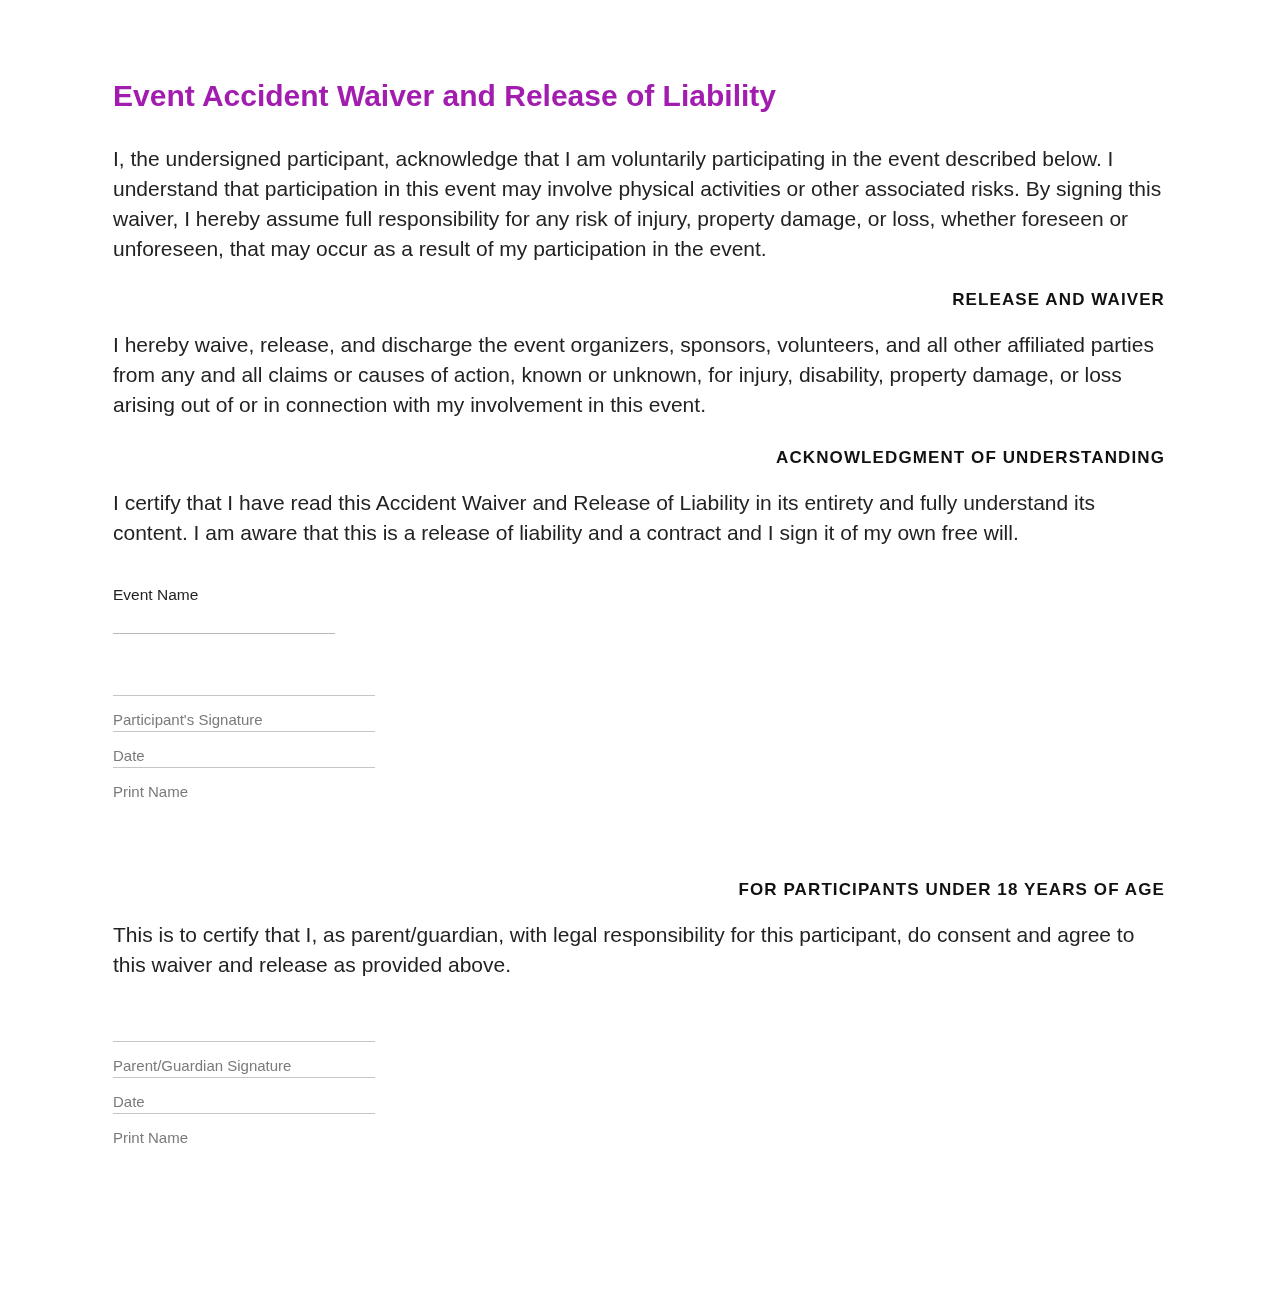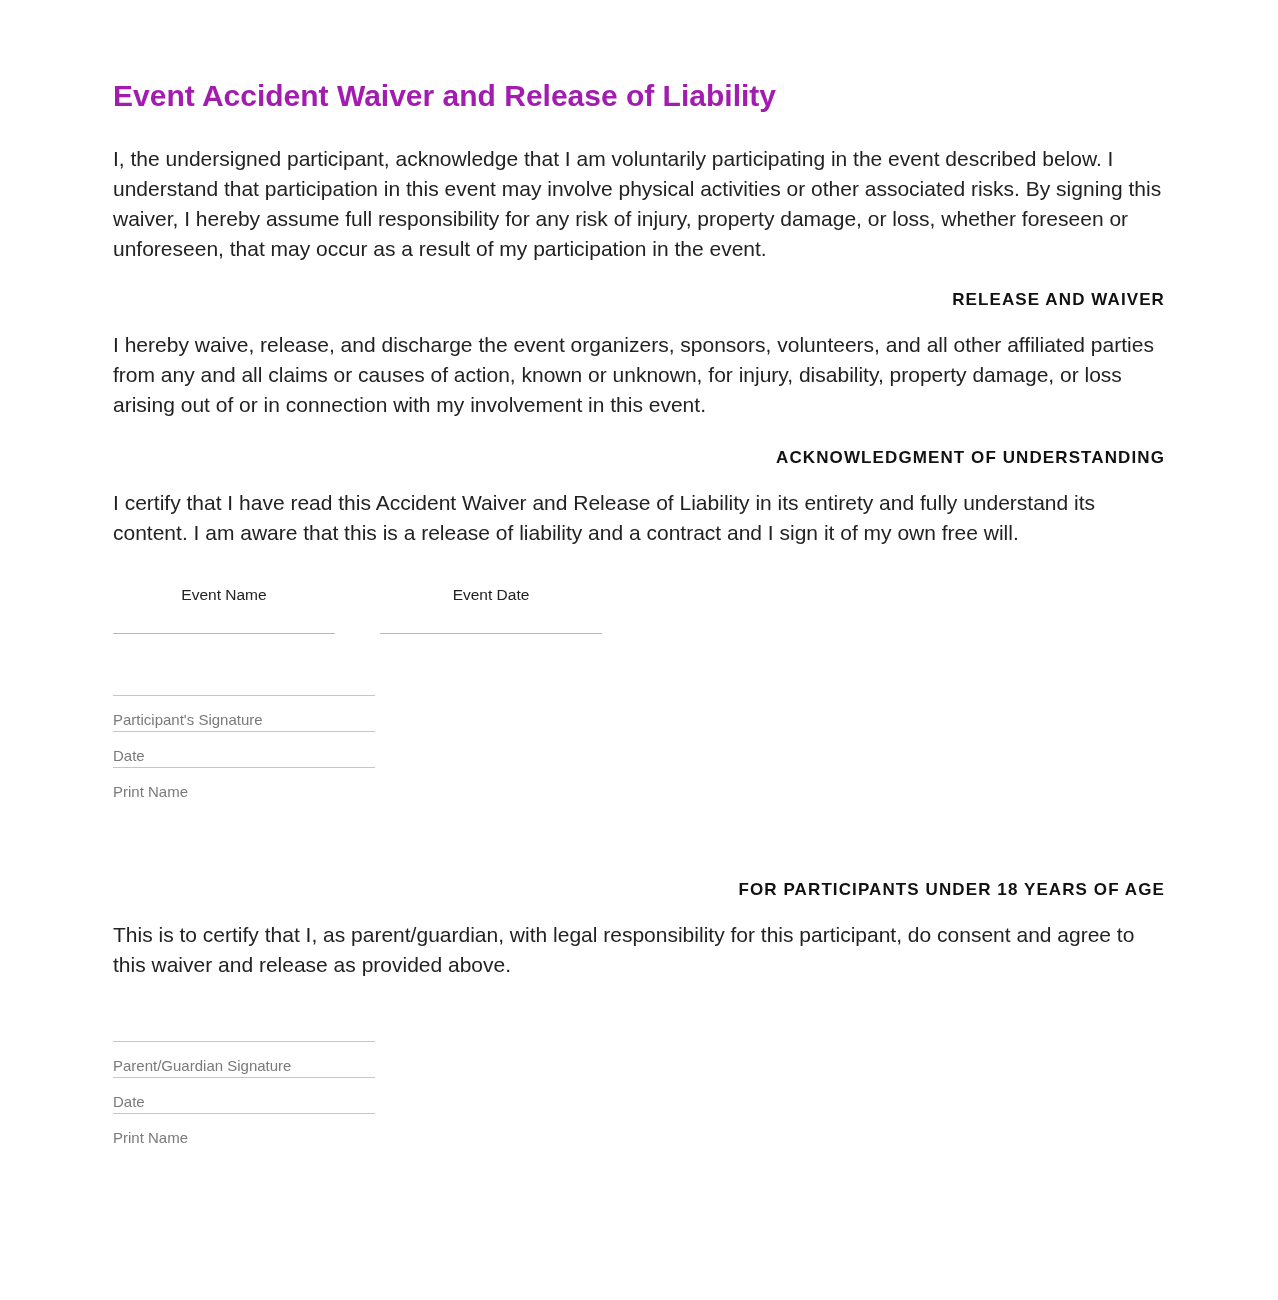--- a/index.html
+++ b/index.html
@@ -57,21 +57,20 @@
 
   
   .event-fields {
     display: flex;
     gap: 45px;
     margin-top: 36px;
     margin-bottom: 26px;
   }
   .event-field {
     width: 222px;
-    text-align: center;
   }
   .event-field-label {
     font-size: 15.5px;
     line-height: 22px;
     color: #222222;
     margin-bottom: 26px;
   }
   .event-field-line {
     border-bottom: 1px solid #b9b9b9;
     height: 1px;
@@ -124,24 +123,20 @@
   <div class="section-block">
     <h2 class="section-heading">ACKNOWLEDGMENT OF UNDERSTANDING</h2>
     <p class="para">I certify that I have read this Accident Waiver and Release of Liability in its entirety and fully understand its content. I am aware that this is a release of liability and a contract and I sign it of my own free will.</p>
   </div>
 
   <div class="event-fields">
     <div class="event-field">
       <div class="event-field-label">Event Name</div>
       <div class="event-field-line"></div>
     </div>
-    <div class="event-field">
-      <div class="event-field-label">Event Date</div>
-      <div class="event-field-line"></div>
-    </div>
   </div>
 
   <div class="sig-row">
     <div class="sig-col">
       <div class="sig-line"></div>
       <div class="sig-label">Participant's Signature</div>
     </div>
     <div class="sig-col spacer"></div>
     <div class="sig-col">
       <div class="sig-line"></div>

